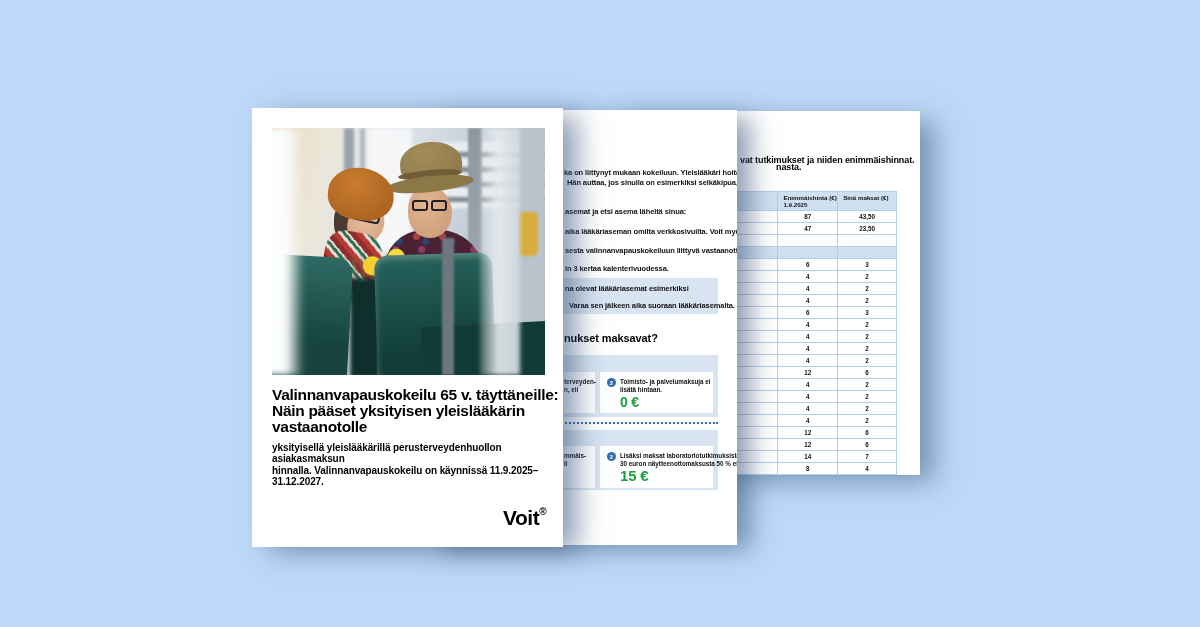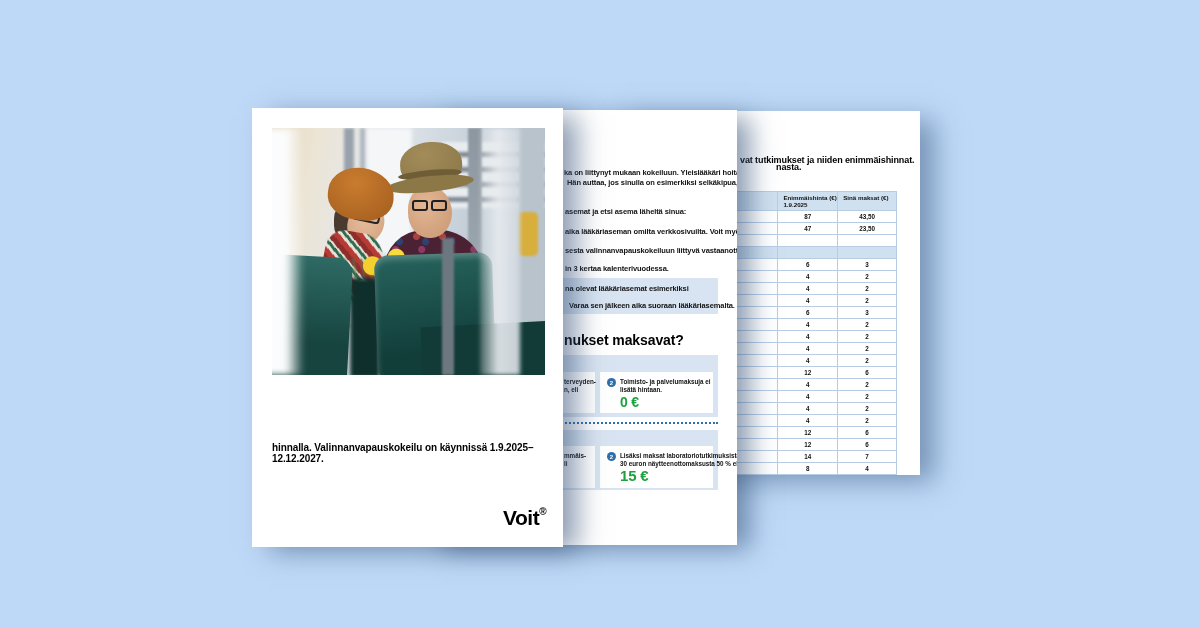--- a/index.html
+++ b/index.html
@@ -68,21 +68,21 @@
   .ph-lstreak{left:-8px;top:0;width:40px;height:247px;background:linear-gradient(90deg,#fbfcfd 55%,rgba(251,252,253,0));filter:blur(3px);}
 
   #cover-title{position:absolute;left:20px;top:279px;font-size:15.5px;line-height:16px;font-weight:800;letter-spacing:-.3px;}
   #cover-intro{position:absolute;left:20px;top:334px;font-size:10px;line-height:11.4px;font-weight:700;letter-spacing:-.1px;}
   #cover-logo{position:absolute;right:17px;top:398px;font-size:21px;font-weight:800;letter-spacing:-.5px;}
   #cover-logo .mark{font-size:10px;vertical-align:10px;font-weight:700;}
 
   
   .p2-line{position:absolute;font-size:7.5px;font-weight:700;letter-spacing:-.1px;white-space:nowrap;color:#111;}
   .p2-box{position:absolute;left:0;top:168px;width:292px;height:36px;background:var(--panel);}
-  .p2-heading{position:absolute;left:138px;top:222px;font-size:14px;font-weight:800;letter-spacing:-.1px;}
+  .p2-heading{position:absolute;left:138px;top:222px;font-size:11px;font-weight:800;letter-spacing:-.1px;}
   .p2-panel{position:absolute;left:0;width:292px;background:var(--panel);}
   #p2-panel1{top:245px;height:62px;}
   #p2-panel2{top:320px;height:60px;}
   .p2-dotted{position:absolute;left:0;top:312px;width:292px;border-top:2px dotted var(--accent);}
   .card{position:absolute;background:#fff;}
   #card-tl{left:20px;top:262px;width:149px;height:41px;}
   #card-tr{left:174px;top:262px;width:113px;height:41px;}
   #card-bl{left:20px;top:336px;width:149px;height:42px;}
   #card-br{left:174px;top:336px;width:113px;height:42px;}
   .card-line{position:absolute;font-size:6.3px;font-weight:700;white-space:nowrap;color:#111;}
@@ -138,23 +138,27 @@
       <div class="ph-gap"></div>
       <div class="ph-seatL"></div>
       <div class="ph-seatM"></div>
       <div class="ph-seatBR"></div>
       <div class="ph-pole"></div>
       <div class="ph-rstreak"></div>
       <div class="ph-lstreak"></div>
     </div>
 
     <div id="cover-title">
+      <div>Valinnanvapauskokeilu 65 v. täyttäneille:</div>
+      <div>Näin pääset yksityisen yleislääkärin</div>
+      <div>vastaanotolle</div>
     </div>
     <div id="cover-intro">
-      <div>hinnalla. Valinnanvapauskokeilu on käynnissä 1.9.2025–12.12.2027.</div>
+      <div>yksityisellä yleislääkärillä perusterveydenhuollon asiakasmaksun</div>
+      <div>hinnalla. Valinnanvapauskokeilu on käynnissä 11.9.2025–31.12.2027.</div>
     </div>
     <div id="cover-logo"><span>Voit</span><span class="mark">®</span></div>
   </div>
 
   <div class="page" id="page2">
     <div class="p2-line" style="left:138px;top:58px">ka on liittynyt mukaan kokeiluun. Yleislääkäri hoitaa kai-</div>
     <div class="p2-line" style="left:141px;top:68px">Hän auttaa, jos sinulla on esimerkiksi selkäkipua, univai-</div>
     <div class="p2-line" style="left:139px;top:97px">asemat ja etsi asema läheltä sinua:</div>
     <div class="p2-line" style="left:139px;top:117px">aika lääkäriaseman omilta verkkosivuilta. Voit myös valita</div>
     <div class="p2-line" style="left:139px;top:136px">sesta valinnanvapauskokeiluun liittyvä vastaanotto.</div>

